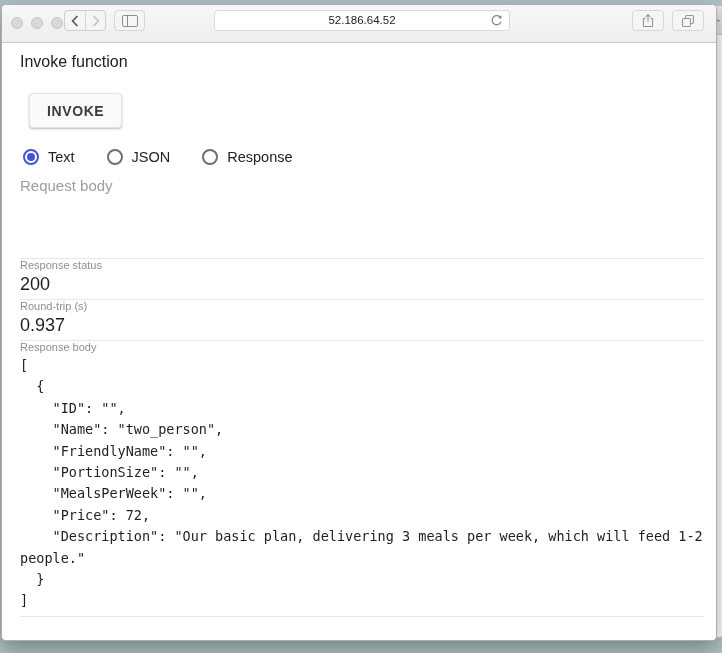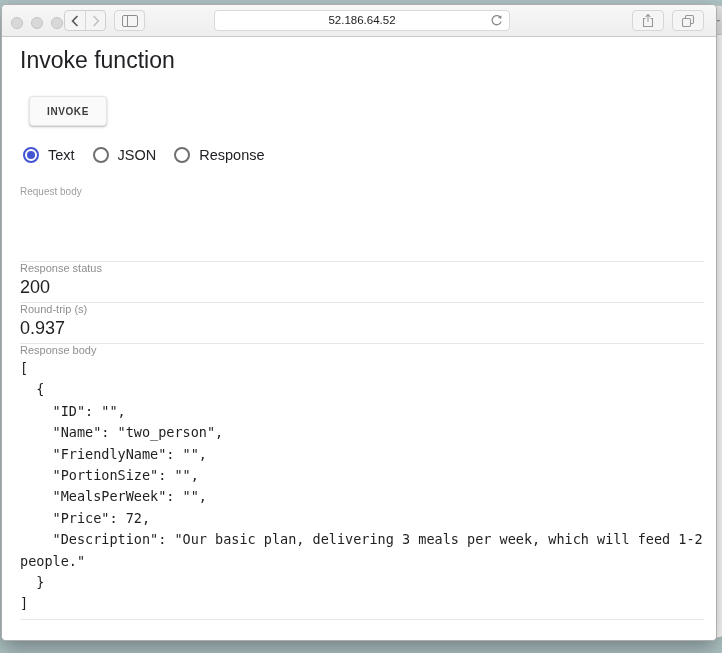--- a/index.html
+++ b/index.html
@@ -40,21 +40,21 @@
     background: #ffffff;
     border: 1px solid #acacac;
     border-radius: 5px;
     box-shadow: 0 8px 22px rgba(0,0,0,0.34);
     overflow: hidden;
   }
 
   
   .toolbar {
     position: relative;
-    height: 32px;
+    height: 38px;
     background: linear-gradient(#f7f7f7, #eeeeee);
     border-bottom: 1px solid #c9c9c9;
   }
   .traffic-lights {
     position: absolute; left: 9px; top: 12px;
     display: flex; gap: 8px;
   }
   .traffic-light {
     width: 12px; height: 12px; border-radius: 50%;
     background: #d8d8d8; border: 1px solid #c3c3c3;
@@ -96,51 +96,51 @@
 
   
   .page {
     height: 605px;
     background: #ffffff;
     padding: 0 12px 0 18px;
     overflow: hidden;
   }
   .page-title {
     margin-top: 10px;
-    font-size: 23px; font-weight: 400; color: #202124;
+    font-size: 16px; font-weight: 400; color: #202124;
   }
   .invoke-button {
     display: inline-block;
     margin: 22px 0 0 9px;
     padding: 9px 17px 8px;
     background: #fafafa;
     border: 1px solid #e4e4e4; border-radius: 4px;
     box-shadow: 0 1px 3px rgba(0,0,0,0.18), 0 1px 1px rgba(0,0,0,0.1);
-    font-size: 10px; font-weight: 700; letter-spacing: 0.6px;
+    font-size: 14px; font-weight: 700; letter-spacing: 0.6px;
     color: #3c3c3c; cursor: pointer;
   }
   .radio-row {
     margin: 21px 0 0 3px;
-    display: flex; align-items: center; gap: 18px;
+    display: flex; align-items: center; gap: 32px;
   }
   .radio-item { display: flex; align-items: center; gap: 9px; }
   .radio-circle {
     width: 16px; height: 16px; border-radius: 50%;
     border: 2px solid #6f6f6f;
     display: flex; align-items: center; justify-content: center;
     flex: none;
   }
   .radio-item.selected .radio-circle { border-color: #4355d0; }
   .radio-dot { width: 8px; height: 8px; border-radius: 50%; background: transparent; }
   .radio-item.selected .radio-dot { background: #4355d0; }
   .radio-label { font-size: 14.5px; color: #202124; }
 
   .request-body-placeholder {
-    margin-top: 23px;
-    font-size: 10px; color: #9e9e9e;
+    margin-top: 12px;
+    font-size: 15px; color: #9e9e9e;
   }
 
   .divider { border: none; border-top: 1px solid #e7e7e7; margin-top: 64px; }
   .divider.tight { margin-top: 4px; }
   .field-label { font-size: 11px; color: #8f8f8f; }
   .field-value { margin-top: 3px; font-size: 18px; color: #1f1f1f; }
 
   .response-body-pre {
     margin-top: 2px;
     font-family: "DejaVu Sans Mono", "Liberation Mono", monospace;

